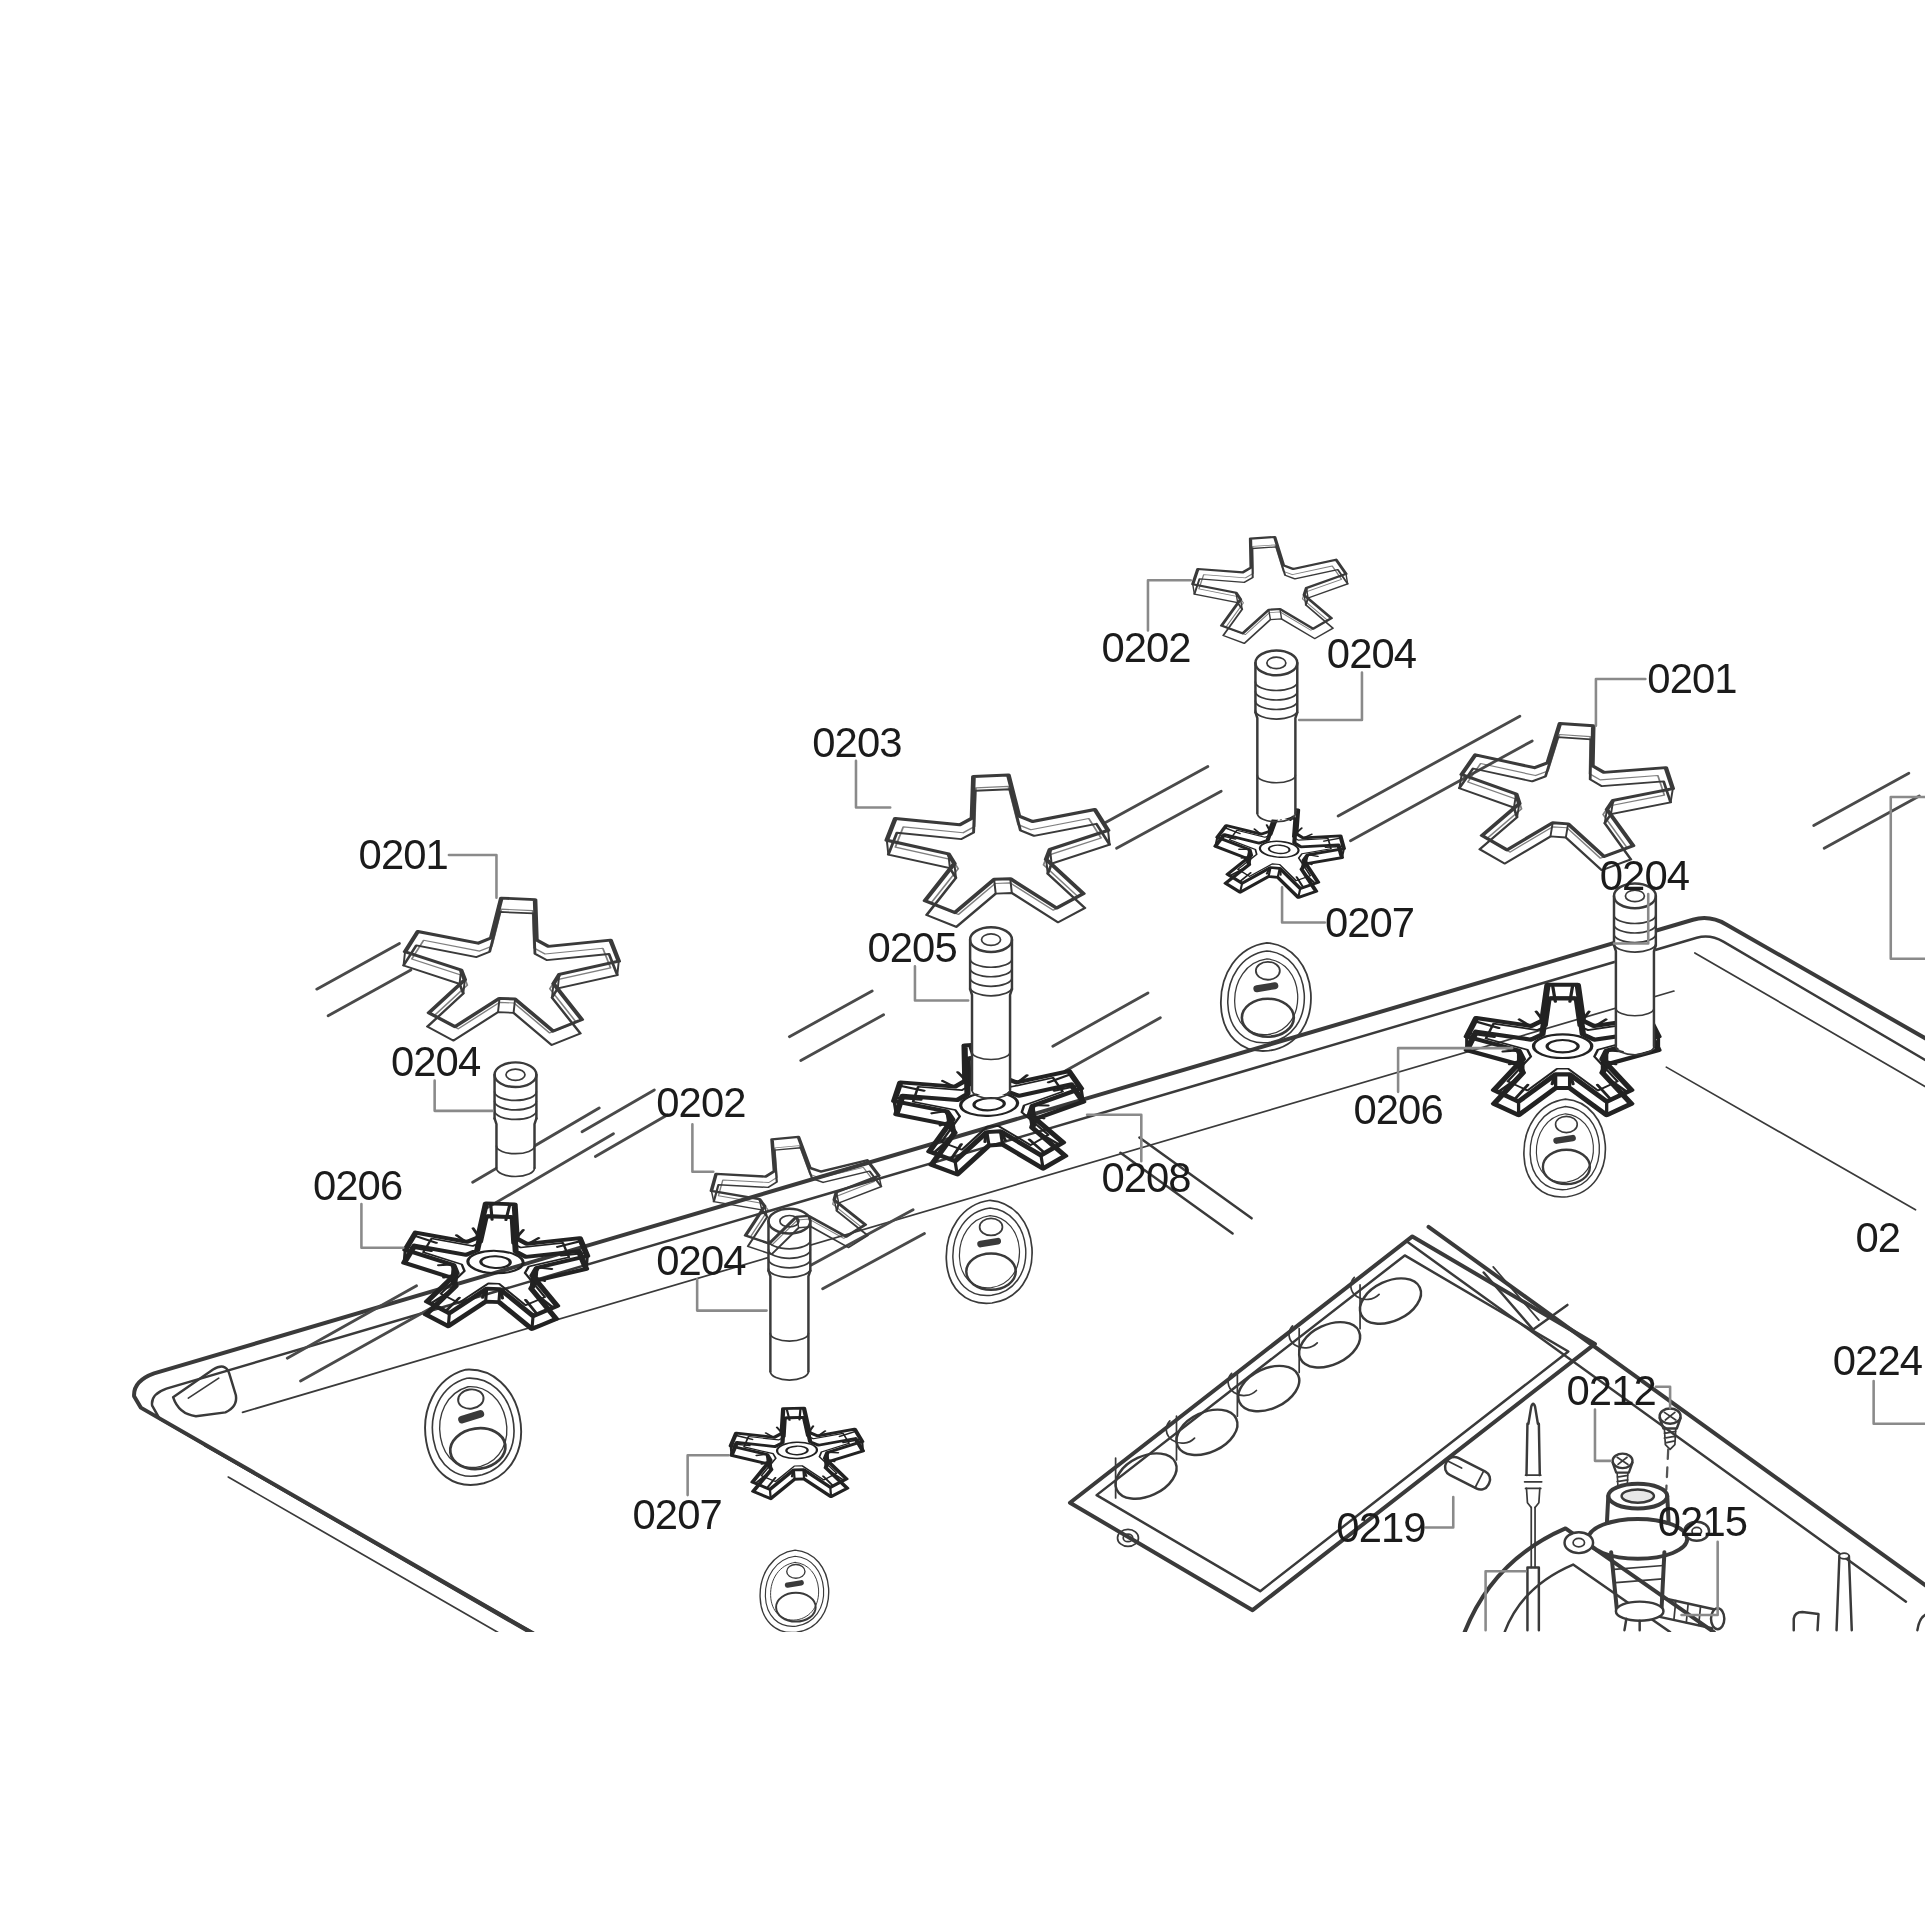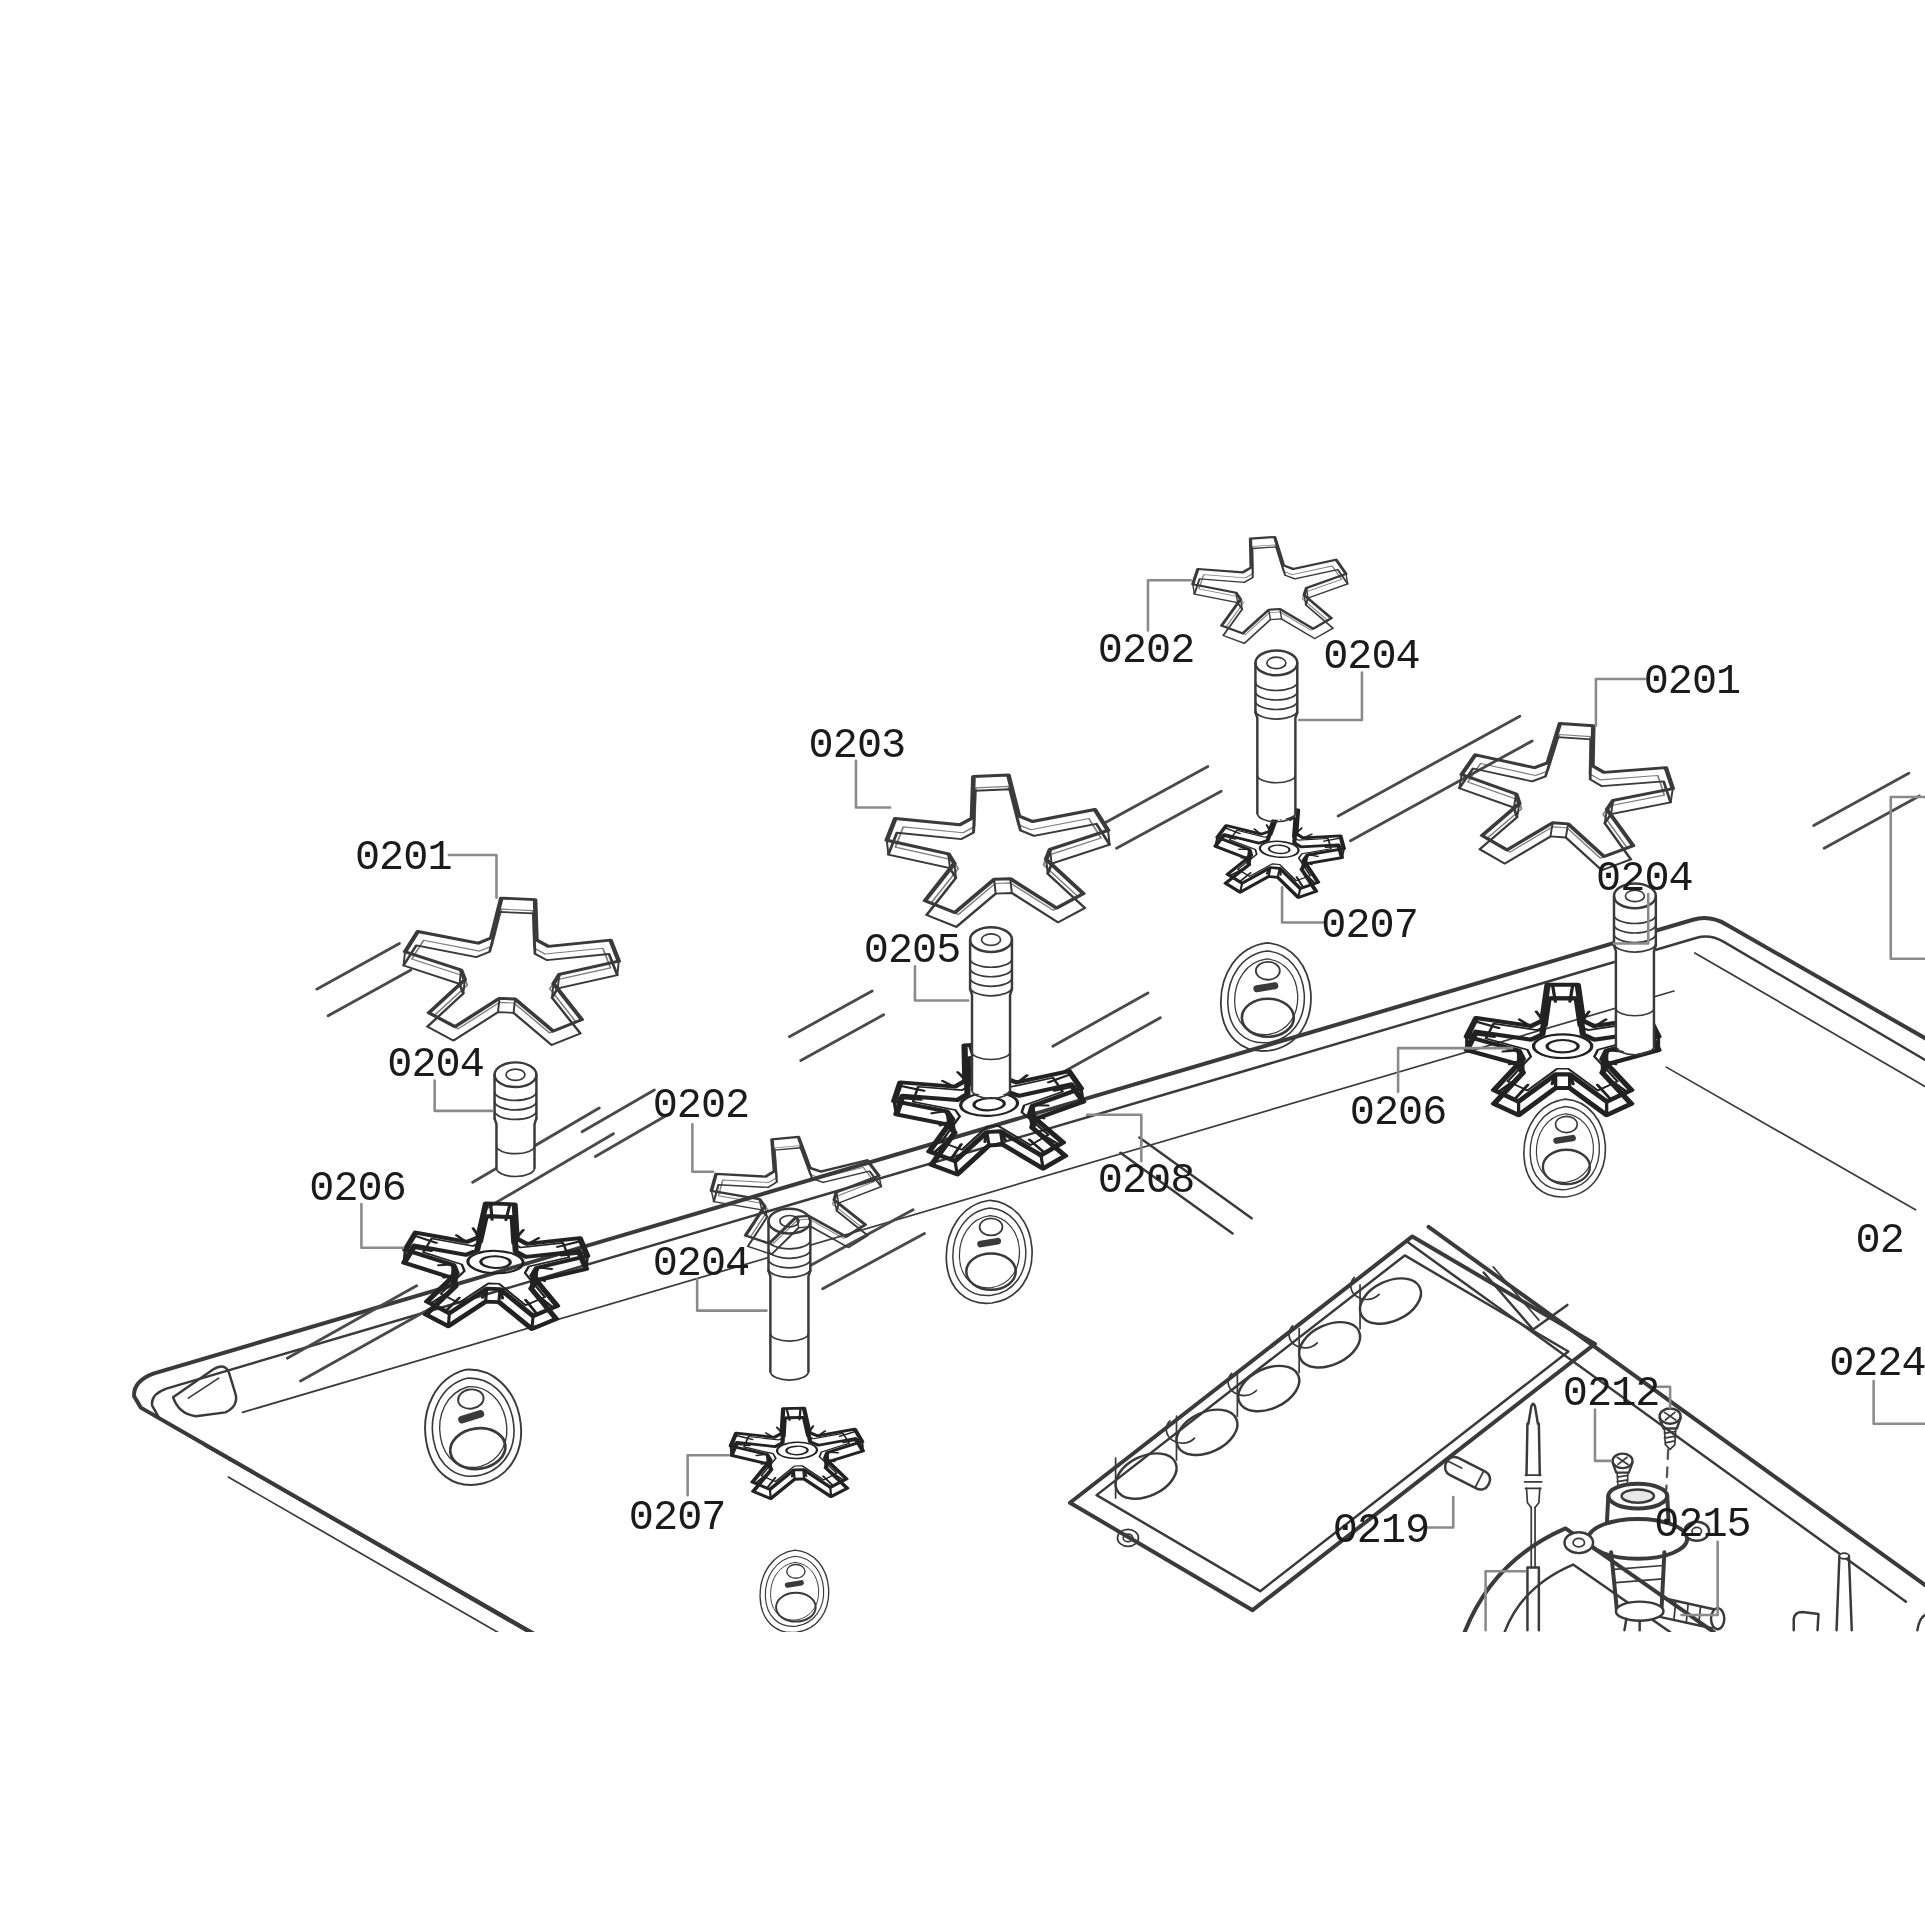--- a/index.html
+++ b/index.html
@@ -1,17 +1,17 @@
 <!DOCTYPE html>
 <html style="font-size:15px"><head>
 <meta charset="utf-8">
 <style>
   html,body{margin:0;padding:0;background:#ffffff;}
   .canvas{width:1925px;height:1925px;background:#ffffff;position:relative;overflow:hidden;
-          font-family:Liberation Mono, monospace;}
+          font-family:Liberation Sans, sans-serif;}
   svg{display:block;}
   .ln{stroke:#3a3a3a;fill:none;}
   .dk{stroke:#222222;fill:none;}
   .s1{stroke-width:4.2;}
   .s2{stroke-width:2.6;}
   .s3{stroke-width:1.8;}
   .th{stroke-width:6.5;}
   .md{stroke-width:3.4;}
   .ray{stroke:#4a4a4a;stroke-width:3;fill:none;}
   .lead{stroke:#8a8a8a;stroke-width:2.7;fill:none;}

